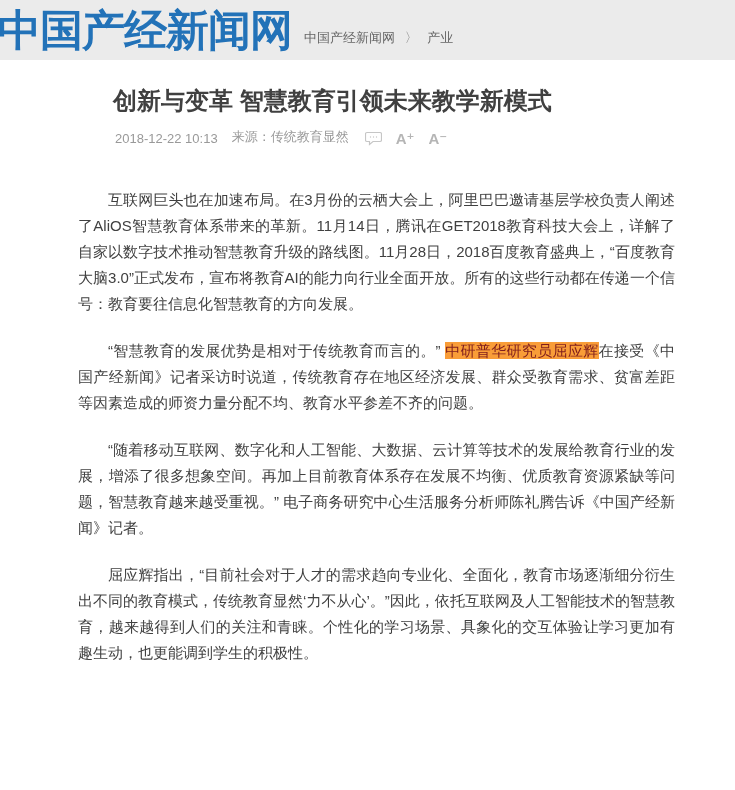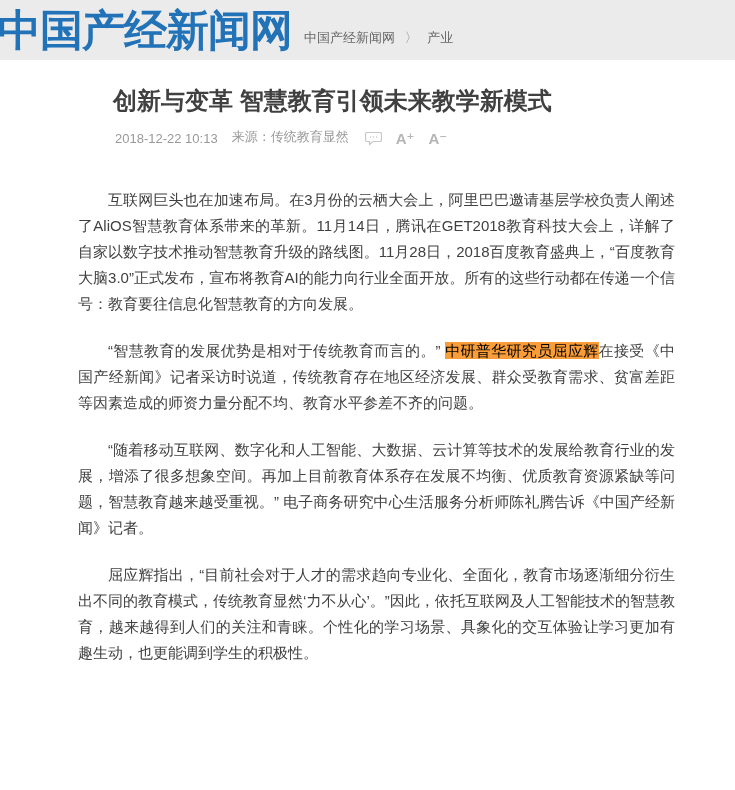--- a/index.html
+++ b/index.html
@@ -85,21 +85,21 @@
     line-height: 26px;
     color: #404040;
     text-align: justify;
   }
   .article-body p {
     text-indent: 2em;
     margin-bottom: 21px;
   }
   .highlight {
     background: #f99d38;
-    color: #000000;
+    color: #7f1d1d;
   }
 </style>
 </head>
 <body>
 
 <header class="site-header">
   <div class="site-logo">中国产经新闻网</div>
   <nav class="breadcrumb">
     <span class="crumb">中国产经新闻网</span>
     <span class="sep">〉</span>

